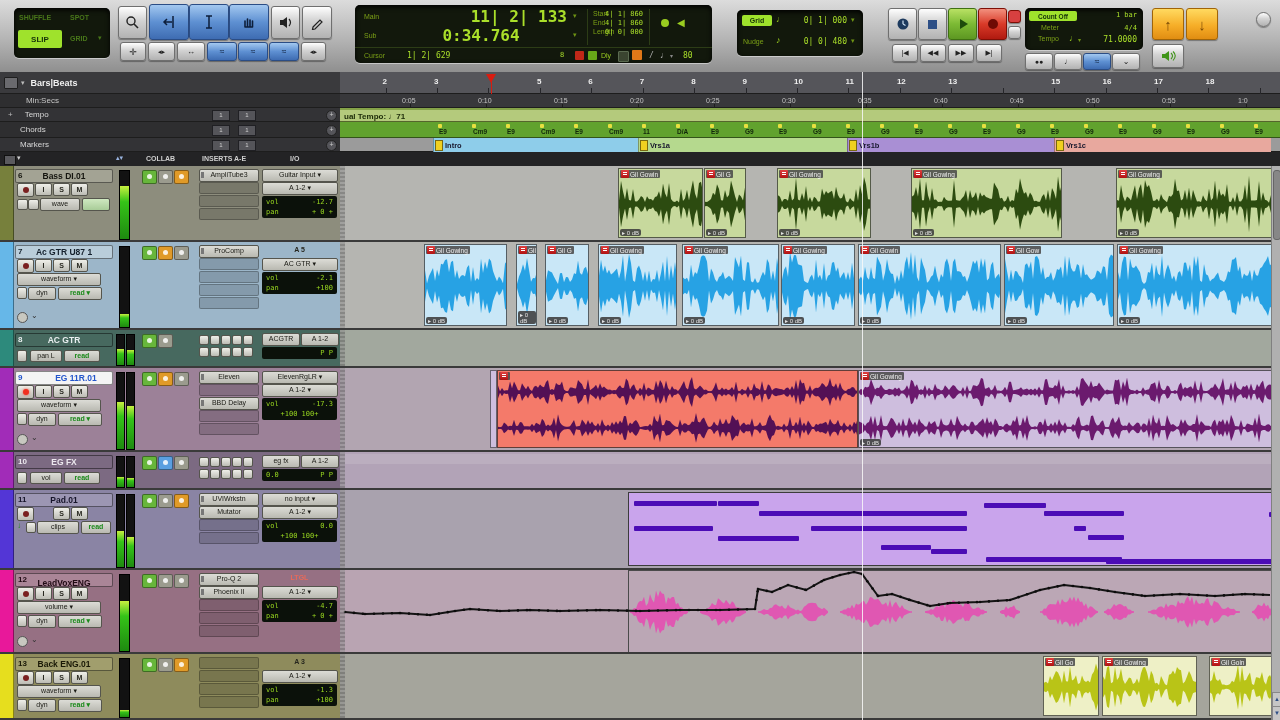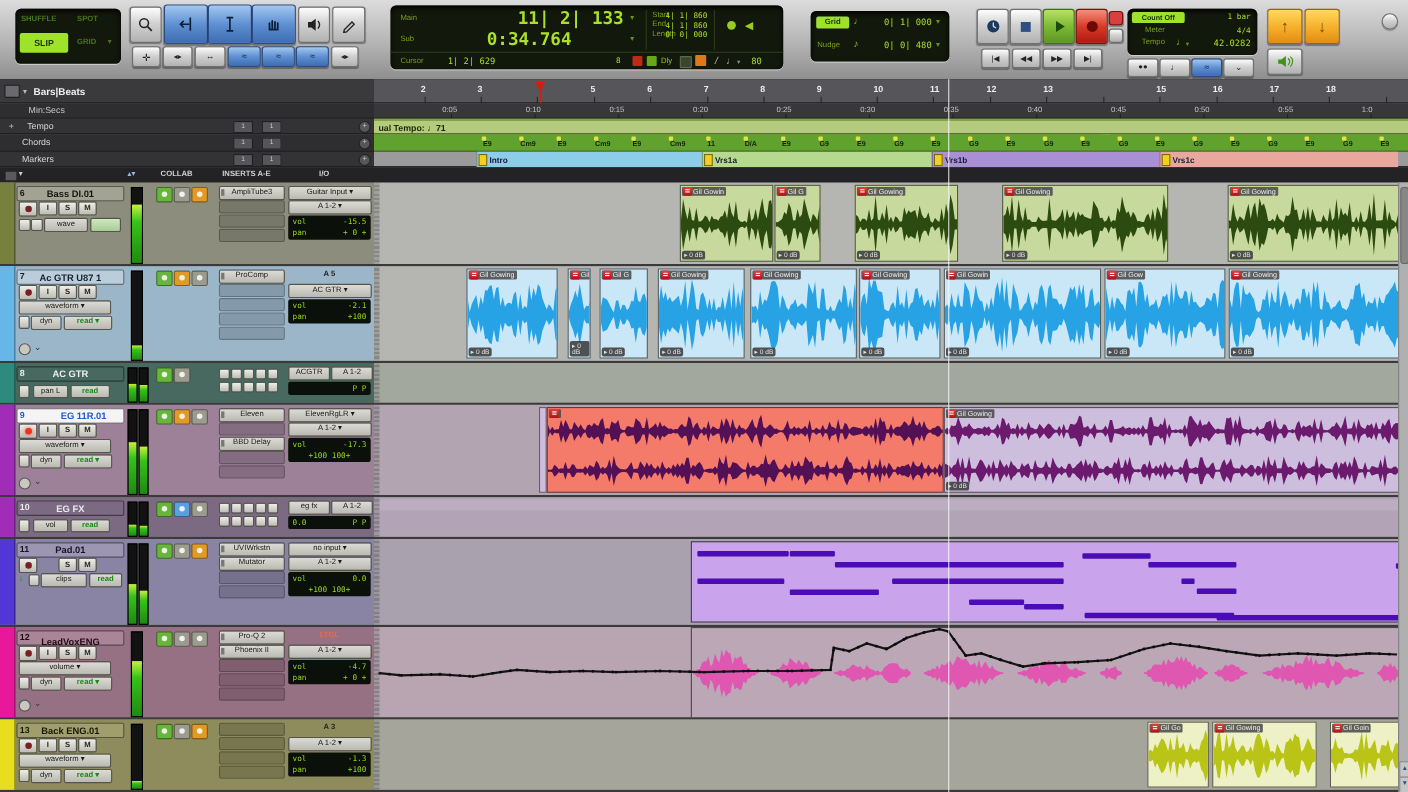--- a/index.html
+++ b/index.html
@@ -185,21 +185,21 @@
     <div class="btn" style="left:1008px;top:26px;width:11px;height:11px;"></div>
 
     <div class="lcd" style="left:1025px;top:8px;width:118px;height:42px;">
       <div class="abs chipgreen" style="left:4px;top:3px;width:48px;height:10px;font-size:6.5px;">Count Off</div>
       <div class="abs lcdval" style="left:58px;top:3px;width:54px;text-align:right;font-size:7px;">1 bar</div>
       <div class="abs lcdlabel" style="left:16px;top:16px;">Meter</div>
       <div class="abs lcdval" style="left:58px;top:16px;width:54px;text-align:right;font-size:7px;">4/4</div>
       <div class="abs lcdlabel" style="left:13px;top:27px;">Tempo</div>
       <div class="abs" style="left:44px;top:25px;color:#9acc20;font-size:9px;">♩</div>
       <div class="abs" style="left:53px;top:28px;color:#6f9414;font-size:6px;">▾</div>
-      <div class="abs lcdval" style="left:58px;top:27px;width:54px;text-align:right;font-size:8px;">42.0282</div>
+      <div class="abs lcdval" style="left:58px;top:27px;width:54px;text-align:right;font-size:8px;">71.0000</div>
     </div>
     <div class="btn" style="left:1025px;top:53px;width:26px;height:15px;font-size:7px;">●●</div>
     <div class="btn" style="left:1054px;top:53px;width:26px;height:15px;font-size:8px;">♩</div>
     <div class="btn blue" style="left:1083px;top:53px;width:26px;height:15px;font-size:8px;">≈</div>
     <div class="btn" style="left:1112px;top:53px;width:26px;height:15px;font-size:8px;">⌄</div>
 
     <div class="btn orange" style="left:1152px;top:8px;width:30px;height:30px;">↑</div>
     <div class="btn orange" style="left:1186px;top:8px;width:30px;height:30px;">↓</div>
     <div class="btn" style="left:1152px;top:44px;width:30px;height:22px;">
       <svg width="16" height="14" viewBox="0 0 16 14">
@@ -410,21 +410,21 @@
           <div class="collabicon" style="position: absolute; left: 158px; top: 4px; background: linear-gradient(rgb(155, 155, 142), rgb(155, 155, 142));"></div>
           <div class="collabicon" style="position: absolute; left: 174px; top: 4px; background: linear-gradient(rgb(224, 154, 40), rgb(224, 154, 40));"></div>
           <div class="box" style="position: absolute; left: 199px; top: 3px; width: 58px; height: 11px;">AmpliTube3<div style="position: absolute; left: 1px; top: 2px; width: 3px; height: 6px; background: rgb(119, 119, 119);"></div></div>
           <div class="slotempty" style="position: absolute; left: 199px; top: 16px; width: 58px; height: 10px;"></div>
           <div class="slotempty" style="position: absolute; left: 199px; top: 29px; width: 58px; height: 10px;"></div>
           <div class="slotempty" style="position: absolute; left: 199px; top: 42px; width: 58px; height: 10px;"></div>
           <div class="box" style="position: absolute; left: 262px; top: 3px; width: 74px; height: 11px;">Guitar Input  ▾</div>
           <div class="box" style="position: absolute; left: 262px; top: 16px; width: 74px; height: 11px;">A 1-2  ▾</div>
           <div class="disp" style="position: absolute; left: 262px; top: 30px; width: 75px; height: 22px;">
             <div style="position: absolute; left: 4px; top: 2px;">vol</div>
-            <div style="position: absolute; right: 4px; top: 2px;">-15.5</div>
+            <div style="position: absolute; right: 4px; top: 2px;">-12.7</div>
             <div style="position: absolute; left: 4px; top: 12px;">pan</div>
             <div style="position: absolute; right: 4px; top: 12px;">+ 0 +</div>
           </div>
         </div>
         <div style="position: absolute; left: 340px; top: 0px; width: 940px; height: 100%; background: rgb(181, 181, 177); overflow: hidden;">
           <div class="clip" style="position: absolute; left: 278px; top: 2px; width: 85px; height: 70px; background: rgb(199, 217, 157);">
             <svg width="85" height="70" style="position: absolute; left: 0px; top: 0px;">
               <polygon points="0,31.7 2,11.8 4,22.5 6,30.6 8,18.9 10,31.1 12,31.6 14,19.9 16,32.2 18,32.4 20,30.6 22,26.9 24,28.5 26,33.1 28,27.2 30,30.3 32,30.1 34,31.7 36,28.0 38,27.3 40,22.2 42,29.7 44,14.6 46,24.3 48,28.6 50,14.0 52,30.1 54,32.4 56,32.9 58,31.6 60,33.5 62,19.8 64,31.9 66,29.5 68,20.8 70,31.5 72,20.6 74,11.3 76,24.5 78,29.7 80,14.0 82,12.8 84,23.5 84,46.5 82,57.2 80,56.0 78,40.3 76,45.5 74,58.7 72,49.4 70,38.5 68,49.2 66,40.5 64,38.1 62,50.2 60,36.5 58,38.4 56,37.1 54,37.6 52,39.9 50,56.0 48,41.4 46,45.7 44,55.4 42,40.3 40,47.8 38,42.7 36,42.0 34,38.3 32,39.9 30,39.7 28,42.8 26,36.9 24,41.5 22,43.1 20,39.4 18,37.6 16,37.8 14,50.1 12,38.4 10,38.9 8,51.1 6,39.4 4,47.5 2,58.2 0,38.3" fill="#2c4b10"></polygon>
             </svg>
             <div class="cliplabel" style="position: absolute;">

